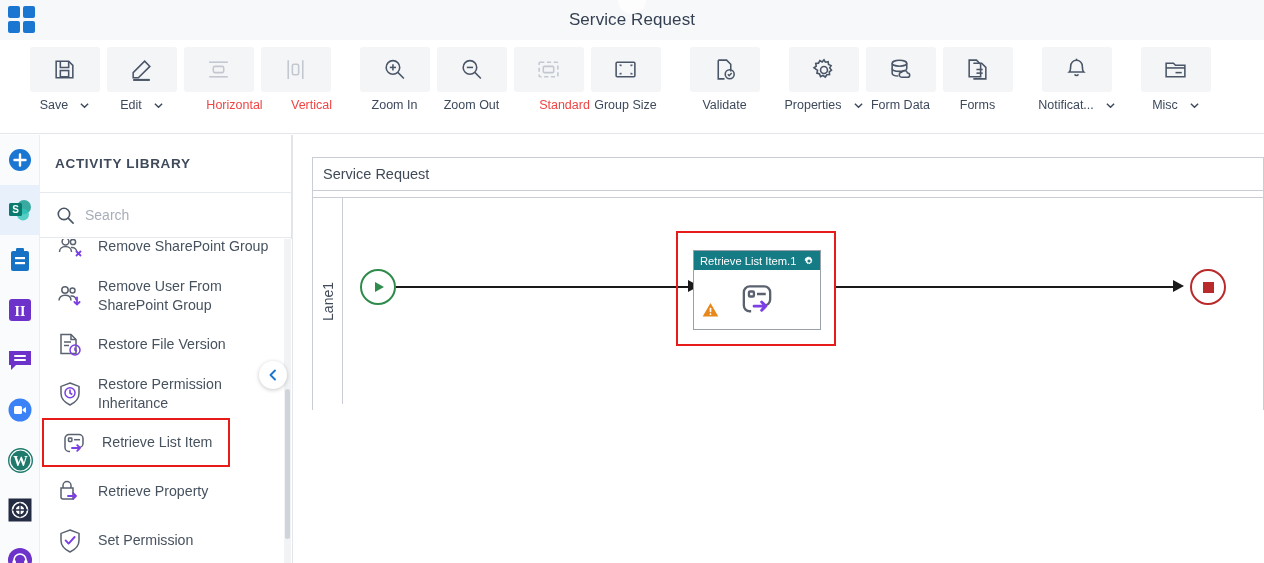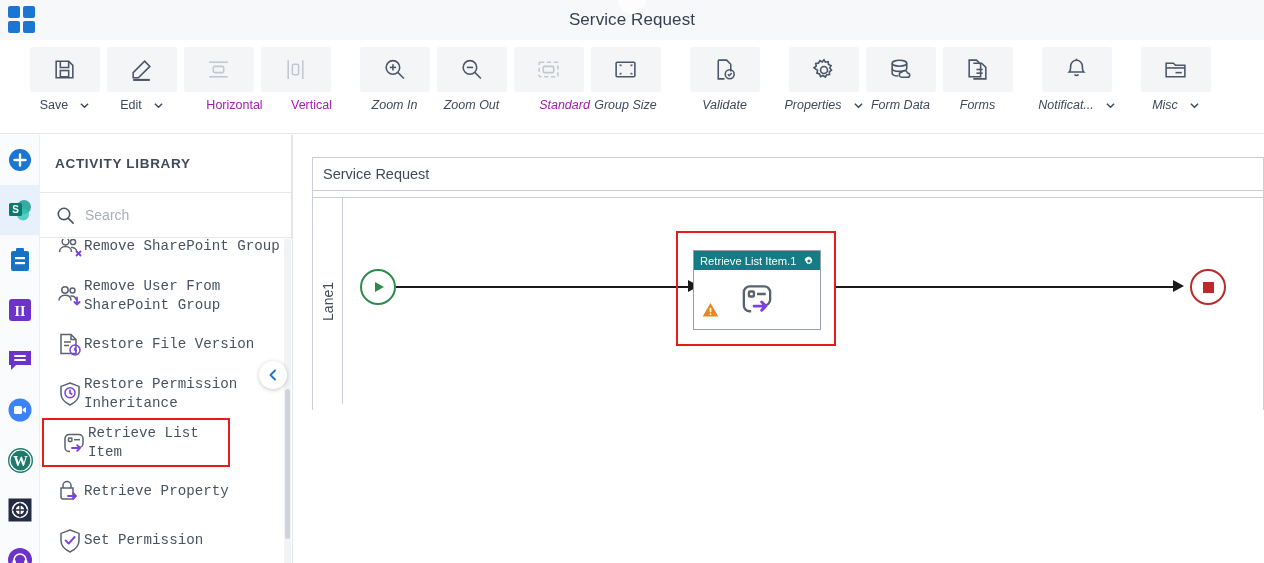--- a/index.html
+++ b/index.html
@@ -35,34 +35,34 @@
 
   
   .ribbon {
     position: absolute; top: 40px; left: 0; width: 1264px; height: 94px;
     background: #ffffff;
     border-bottom: 1px solid #e3e6ea;
     display: flex; align-items: flex-start;
     padding-left: 26px; padding-top: 7px;
   }
   .tgroup { display: flex; }
-  .tgroup.sep { margin-left: 22px; font-style: italic; }
+  .tgroup.sep { margin-left: 22px; }
   .tbtn {
     width: 77px; display: flex; flex-direction: column; align-items: center;
     cursor: pointer; user-select: none;
   }
   .tbtn .icobox {
     width: 70px; height: 45px; background: #f4f5f7; border-radius: 3px;
     display: flex; align-items: center; justify-content: center;
   }
   .tbtn .lbl {
     margin-top: 6px; font-size: 12.5px; color: #3d4a5c;
     display: flex; align-items: center; gap: 12px; white-space: nowrap;
   }
-  .tbtn.disabled .lbl { color: #a21caf; margin-left: 32px; }
+  .tbtn.disabled .lbl { color: #ef4444; margin-left: 32px; }
   .tbtn.disabled svg { stroke: #c3c8d0; }
   .caret { width: 9px; height: 9px; display: inline-block; }
   svg.ic { stroke: #4a5667; fill: none; stroke-width: 1.5; }
 
   
   .rail {
     position: absolute; top: 135px; left: 0; width: 40px; height: 428px;
     background: #fafbfc; border-right: 1px solid #eceff2;
   }
   .rail-item {
@@ -89,22 +89,22 @@
     border: none; outline: none; font-size: 14px; color: #0f766e;
     font-family: "Liberation Sans", sans-serif; width: 170px; background: transparent;
   }
   .searchrow input::placeholder { color: #a7aeb8; }
 
   .alist {
     position: absolute; top: 104px; left: 0; width: 252px; height: 324px;
     overflow: hidden; background: #fff;
   }
   .arow {
-    display: flex; align-items: center; gap: 0; padding: 0 12px 0 16px;
-    min-height: 49px; cursor: pointer; position: relative; font-family: Liberation Mono, monospace;
+    display: flex; align-items: center; gap: 14px; padding: 0 12px 0 16px;
+    min-height: 49px; cursor: pointer; position: relative;
   }
   .arow .atxt { font-size: 14.2px; color: #47525f; line-height: 1.3; }
   .arow.first { margin-top: -17px; }
   .arow.sel {
     border: 2px solid #e81b1b; margin-left: 2px; width: 188px;
   }
   .aicon { width: 28px; min-width: 28px; height: 28px; display:flex; align-items:center; justify-content:center; }
 
   .collapse-btn {
     position: absolute; left: 259px; top: 361px; width: 28px; height: 28px;

